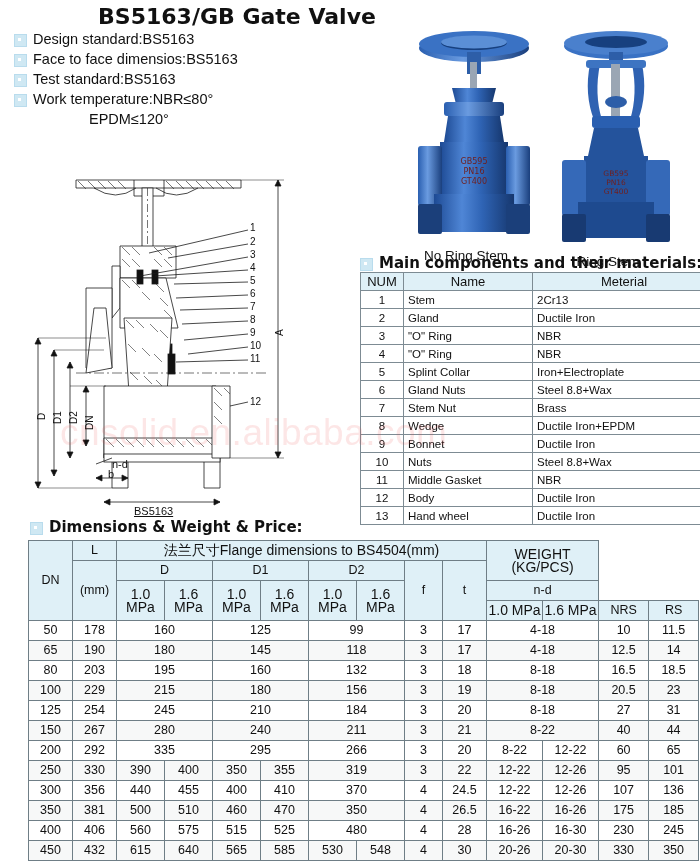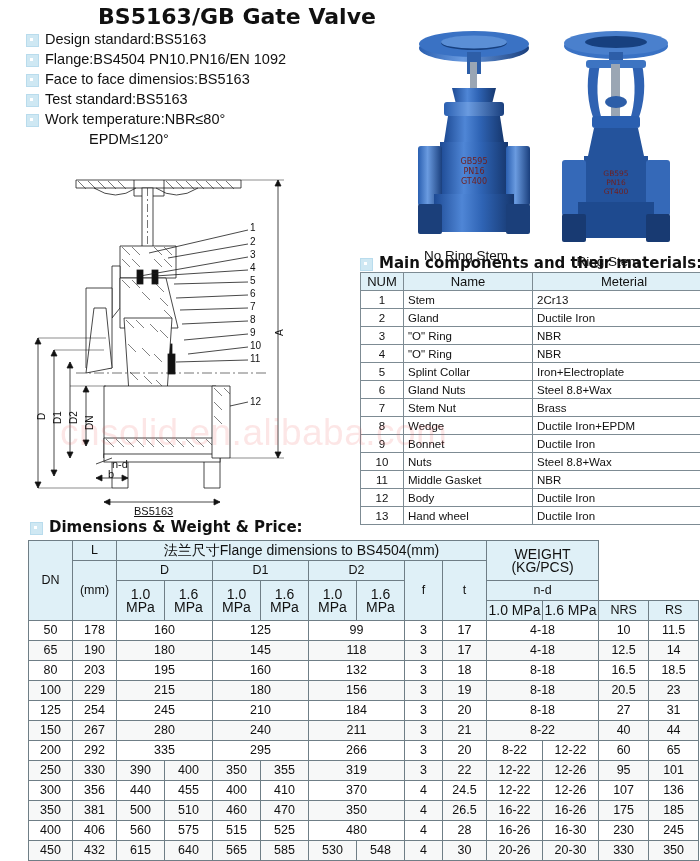--- a/index.html
+++ b/index.html
@@ -22,21 +22,21 @@
 
   
   .title{
     position:absolute;left:0;top:4px;width:474px;text-align:center;
     font-size:22px;font-weight:bold;letter-spacing:0px;color:#111;
     font-family:"DejaVu Sans", sans-serif;
   }
 
   
   .specs{position:absolute;left:14px;top:30px;width:360px;}
-  .spec-row{display:flex;align-items:flex-start;margin-bottom:2px;margin-left:12px;}
+  .spec-row{display:flex;align-items:flex-start;margin-bottom:2px;}
   .bullet{
     width:11px;height:11px;background:#cfe8f3;border:1px solid #b9dced;
     margin-top:4px;margin-right:6px;flex:0 0 auto;position:relative;
   }
   .bullet::after{
     content:"";position:absolute;left:3px;top:3px;width:3px;height:3px;
     background:#ffffff;
   }
   .spec-text{font-size:14.5px;line-height:18px;color:#111;white-space:nowrap;}
   .spec-sub{font-size:14.5px;line-height:18px;margin-left:75px;color:#111;}
@@ -102,24 +102,20 @@
 <body>
 
 <div class="page">
 
   <div class="title">BS5163/GB Gate Valve</div>
 
   <div class="specs">
     <div class="spec-row">
       <span class="bullet"></span>
       <span class="spec-text">Design standard:BS5163</span>
-    </div>
-    <div class="spec-row">
-      <span class="bullet"></span>
-      <span class="spec-text">Flange:BS4504 PN10.PN16/EN 1092</span>
     </div>
     <div class="spec-row">
       <span class="bullet"></span>
       <span class="spec-text">Face to face dimensios:BS5163</span>
     </div>
     <div class="spec-row">
       <span class="bullet"></span>
       <span class="spec-text">Test standard:BS5163</span>
     </div>
     <div class="spec-row">

